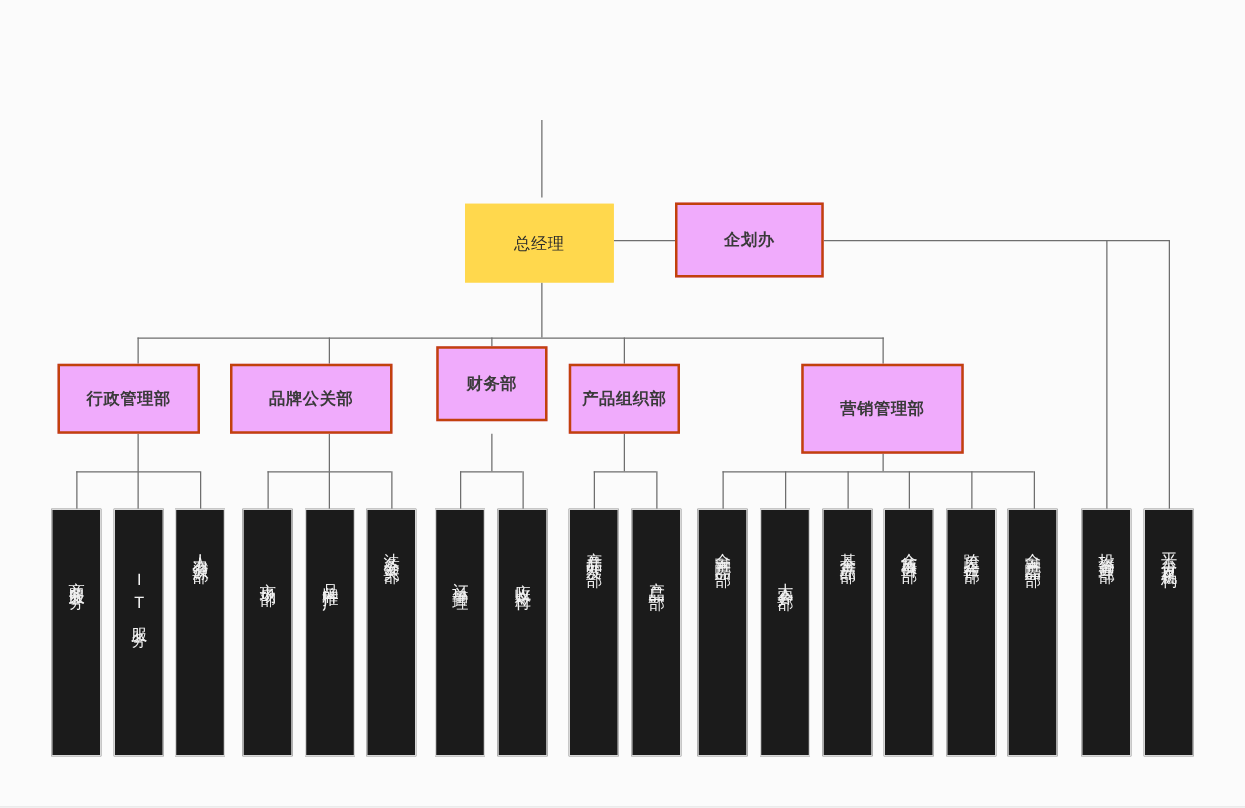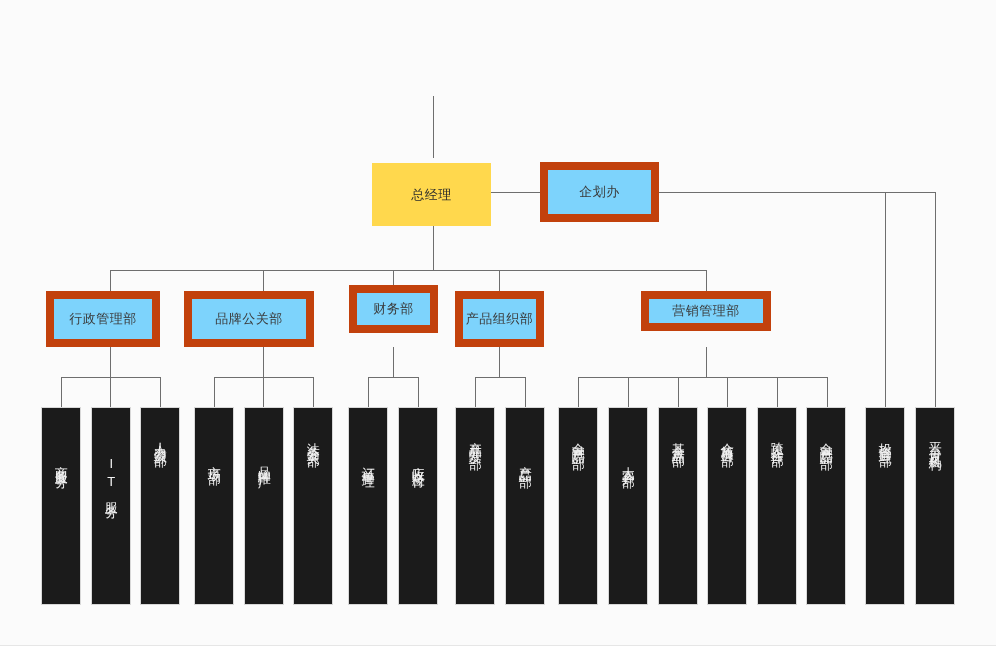--- a/index.html
+++ b/index.html
@@ -43,25 +43,26 @@
   .node.yellow {
     background: #ffd84d;
     border: 1px solid #ffd84d;
     color: #2b2b2b;
     font-size: 13px;
     letter-spacing: 0.5px;
   }
 
   
   .node.gray {
-    background: #7dd3fc;
-    border: 8px solid #c2410c;
+    background: #f0abfc;
+    border: 2px solid #c2410c;
     color: #3a3a3a;
     font-size: 13px;
     letter-spacing: 0.5px;
+    font-weight: bold;
   }
 
   
   .node.leaf {
     background: #1b1b1b;
     border: 1px solid #d8d8d8;
     color: #f2f2f2;
     font-size: 13px;
     align-items: flex-start;
     justify-content: center;
@@ -136,27 +137,27 @@
   <div class="node gray" style="left:540px; top:162px; width:119px; height:60px;">
     <span>企划办</span>
   </div>
 
   <div class="node gray" style="left:46px; top:291px; width:114px; height:56px;">
     <span>行政管理部</span>
   </div>
   <div class="node gray" style="left:184px; top:291px; width:130px; height:56px;">
     <span>品牌公关部</span>
   </div>
-  <div class="node gray" style="left:349px; top:285px; width:89px; height:48px;">
+  <div class="node gray" style="left:349px; top:277px; width:89px; height:60px;">
     <span>财务部</span>
   </div>
   <div class="node gray" style="left:455px; top:291px; width:89px; height:56px;">
     <span>产品组织部</span>
   </div>
-  <div class="node gray" style="left:641px; top:291px; width:130px; height:40px;">
+  <div class="node gray" style="left:641px; top:291px; width:130px; height:72px;">
     <span>营销管理部</span>
   </div>
 
   <div class="node leaf" style="left:41px; top:407px; width:40px; height:198px;">
     <span class="vtext">商务服务</span>
   </div>
   <div class="node leaf" style="left:91px; top:407px; width:40px; height:198px;">
     <span class="vtext">IT服务</span>
   </div>
   <div class="node leaf shallow" style="left:140px; top:407px; width:40px; height:198px;">

